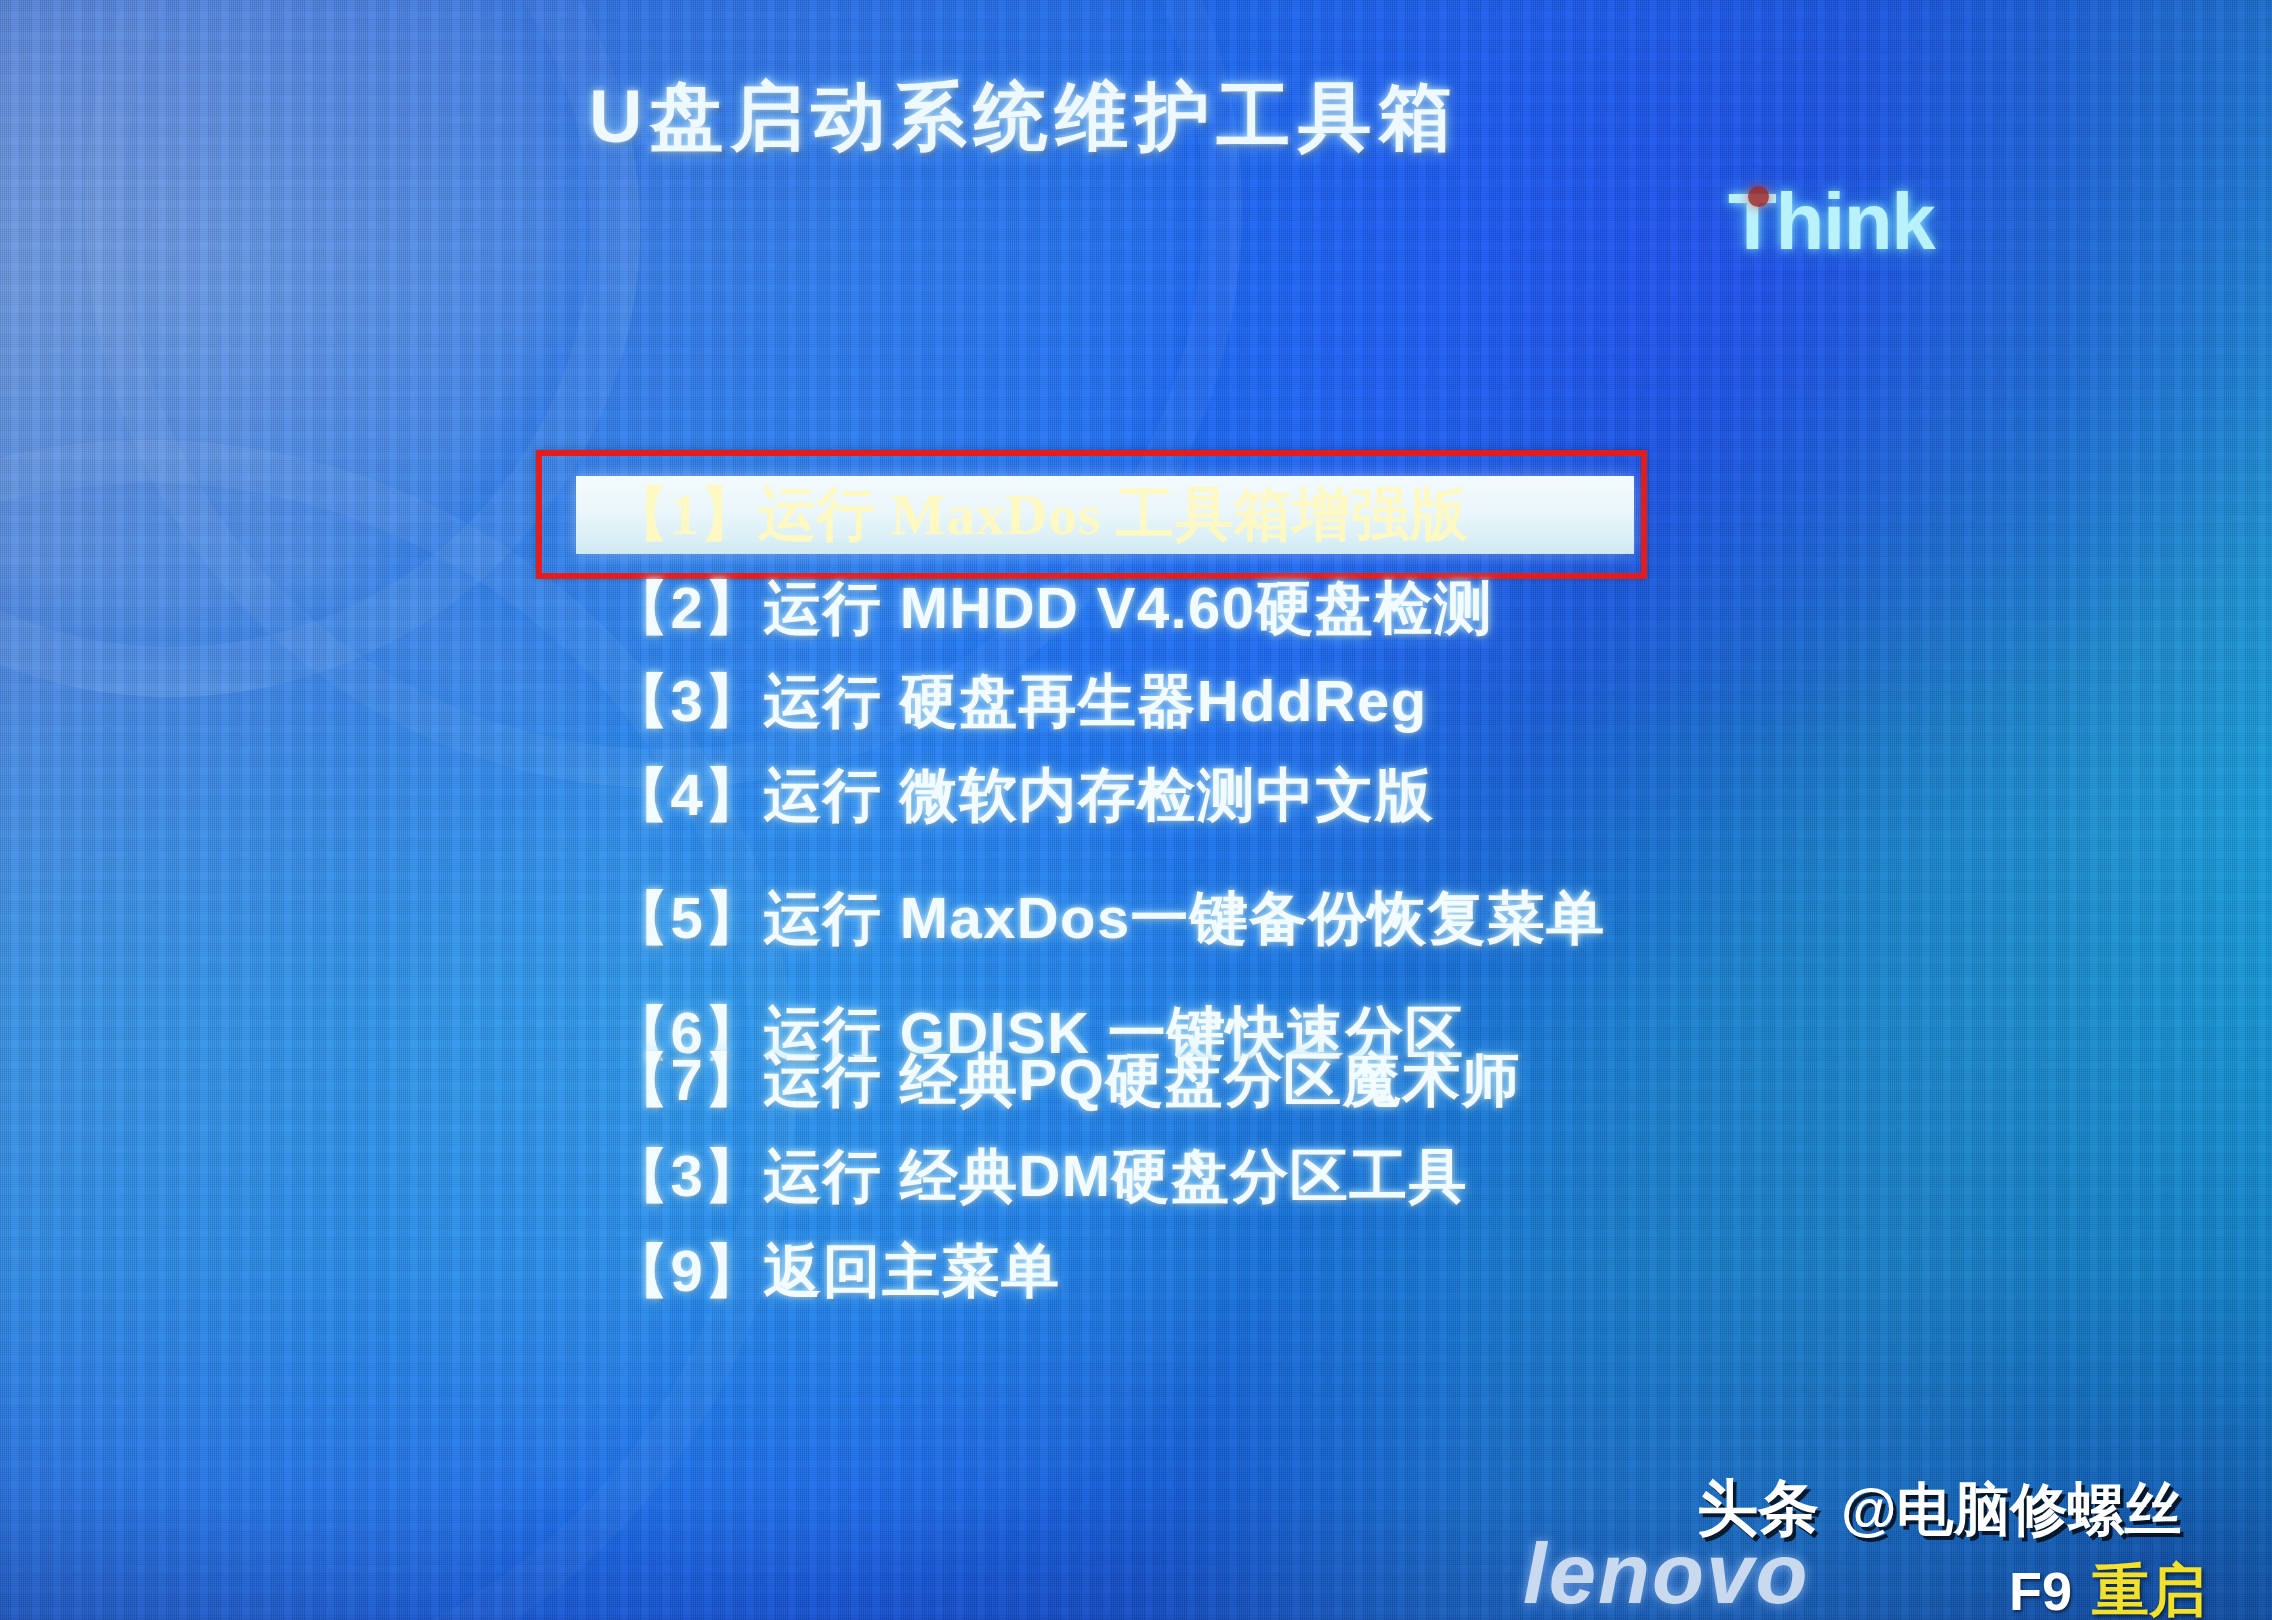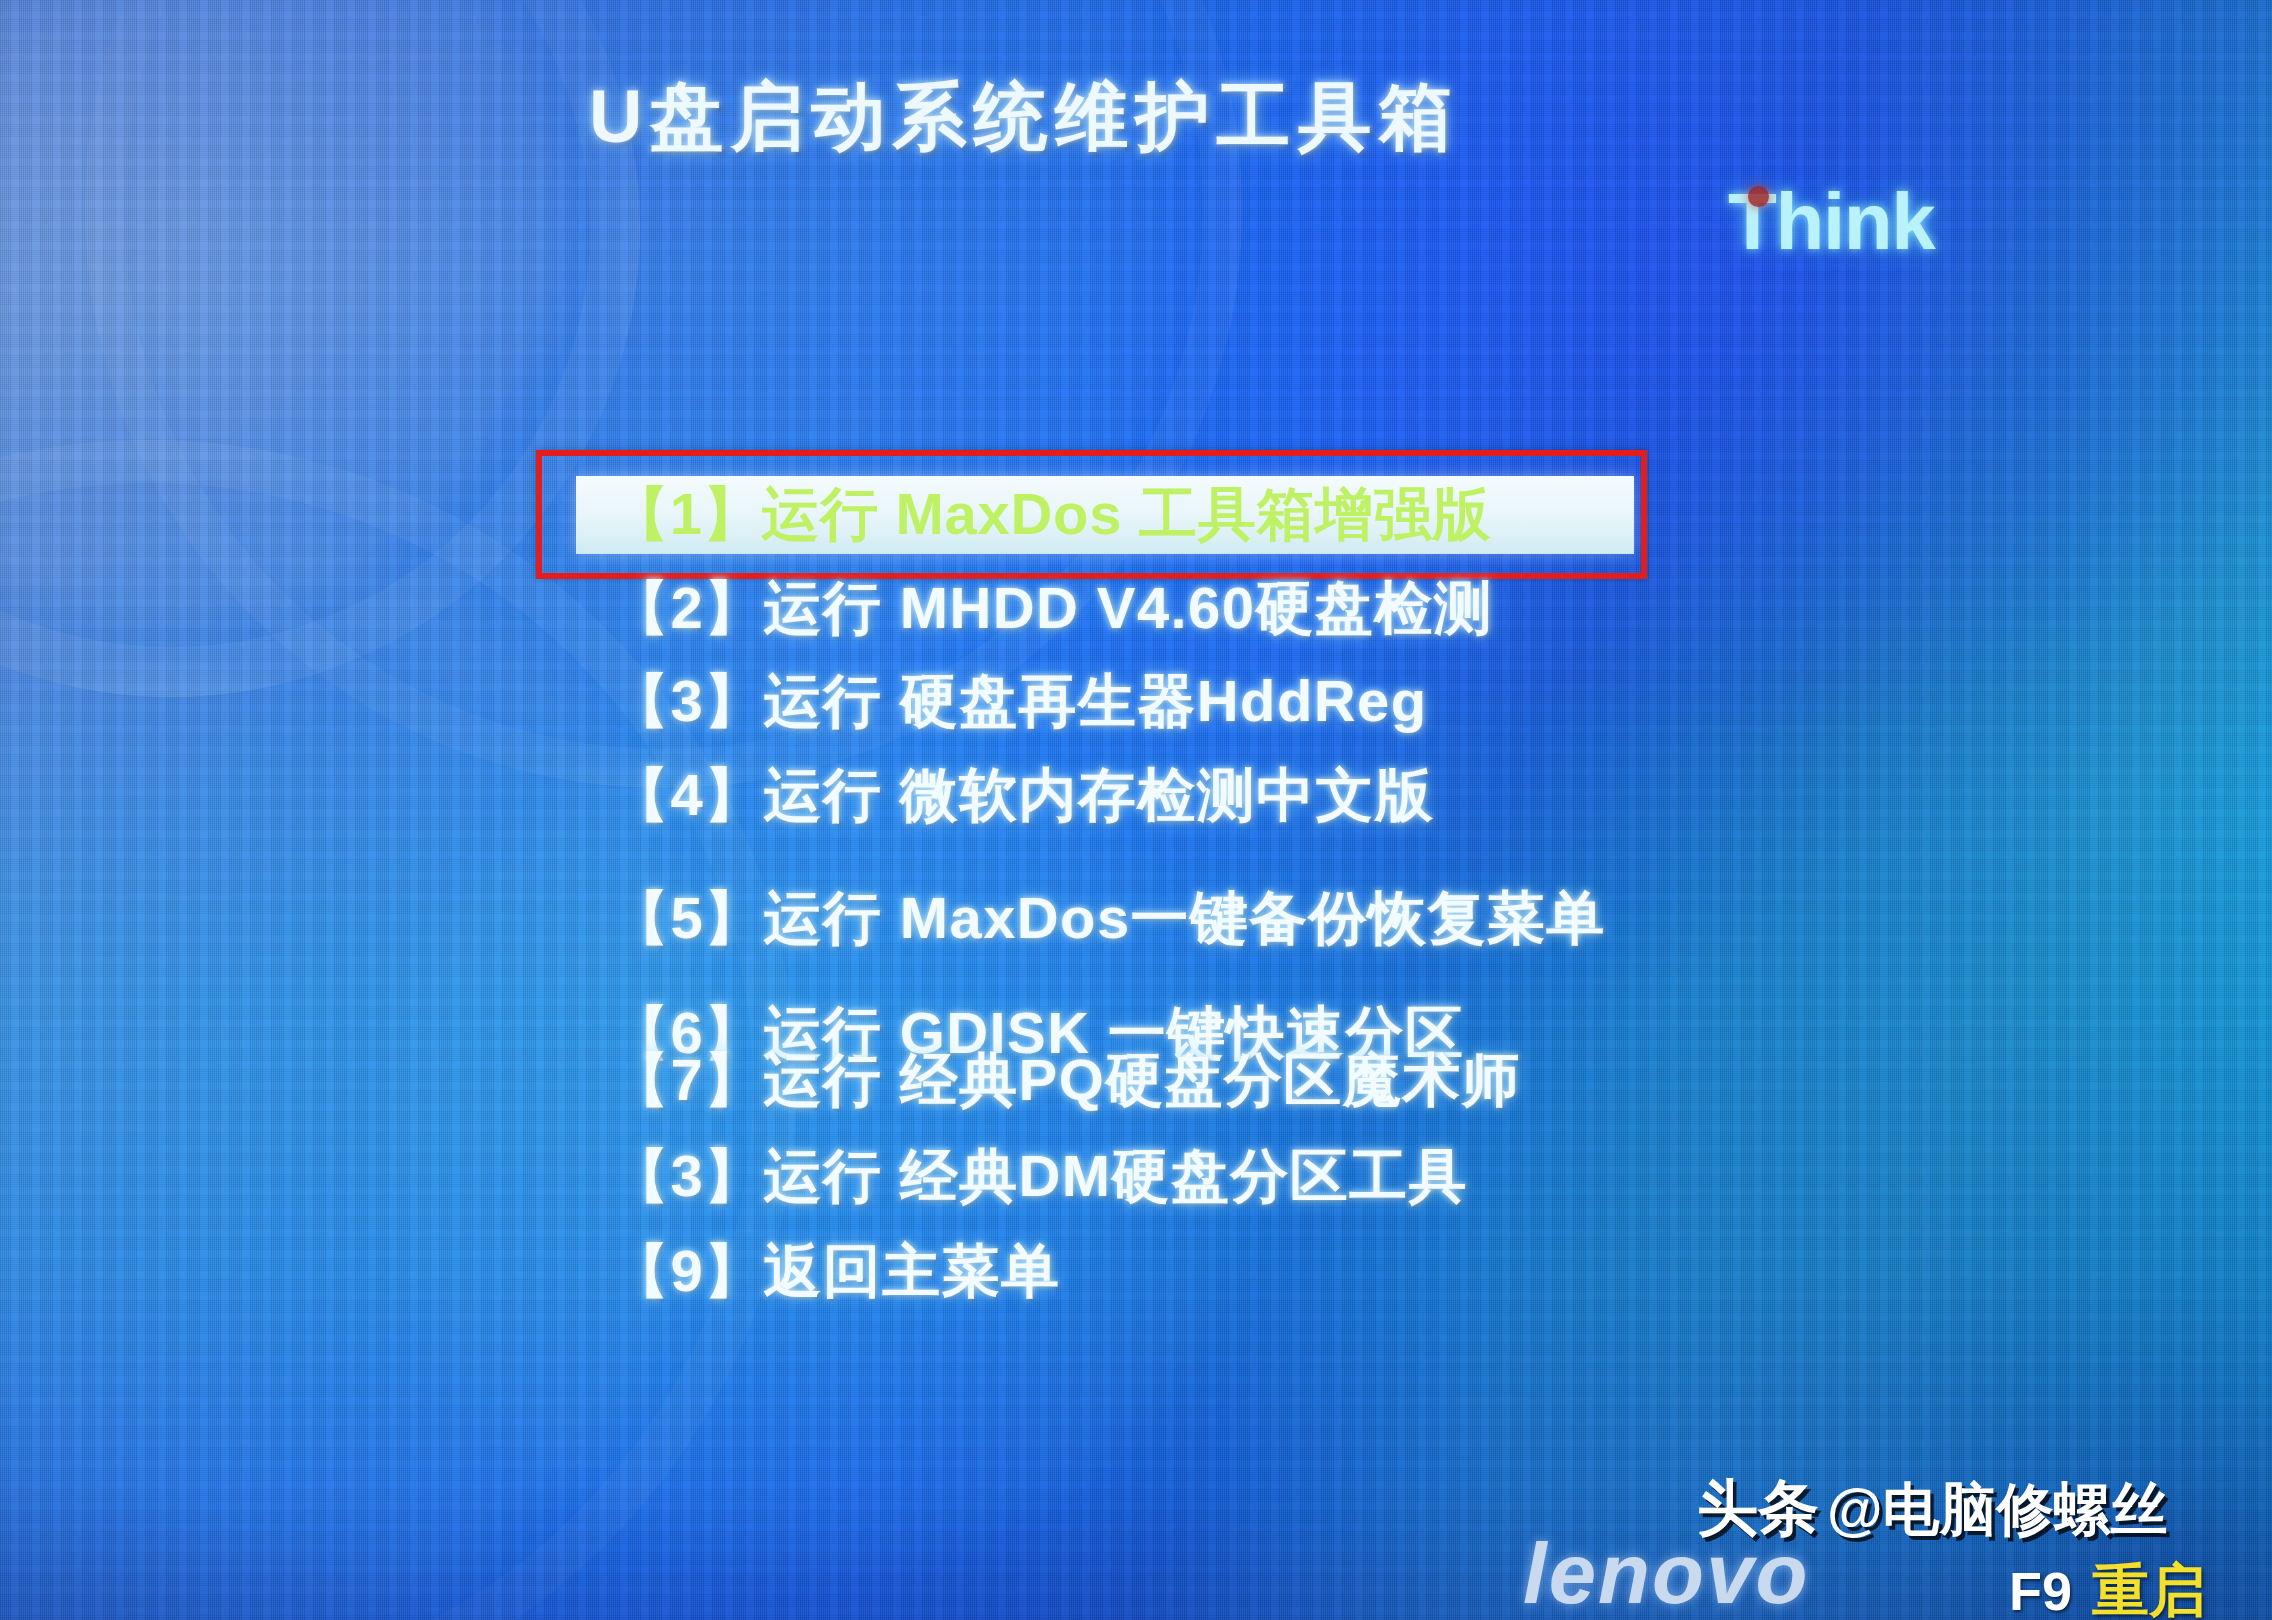--- a/index.html
+++ b/index.html
@@ -145,23 +145,24 @@
   }
   #sel-box{
     position:absolute;
     left:536px; top:450px;
     width:1111px; height:129px;
     border:6.4px solid #e51c1c;
     box-sizing:border-box;
     box-shadow:0 0 7px rgba(0,0,0,.25);
   }
   .menu-row.selected .menu-label{
-    color:#bef264;
+    color:#fef9c3;
     text-shadow:none;
     letter-spacing:0.7px;
+    font-family:Liberation Serif, serif;
   }
 
   
   #lenovo{
     position:absolute;
     left:1523px; top:1525px;
     font-size:85px;
     font-style:italic;
     font-weight:700;
     color:#d8e4f4;
@@ -184,21 +185,21 @@
   }
   #fn-action{
     font-size:57px; font-weight:700; color:#f3e02c;
     text-shadow:1.4px 2.1px 4.3px rgba(0,0,0,.65);
   }
 
   
   #watermark{
     position:absolute;
     left:1697px; top:1468px;
-    display:flex; align-items:baseline; gap:8px;
+    display:flex; align-items:baseline; gap:22px;
     white-space:nowrap;
   }
   #wm-brand{
     font-size:61px; font-weight:700; color:#ffffff;
     text-shadow:3.5px 3.5px 0 rgba(0,0,0,.75);
   }
   #wm-handle{
     font-size:57px; font-weight:700; color:#ffffff;
     text-shadow:3.5px 3.5px 0 rgba(0,0,0,.75);
   }

